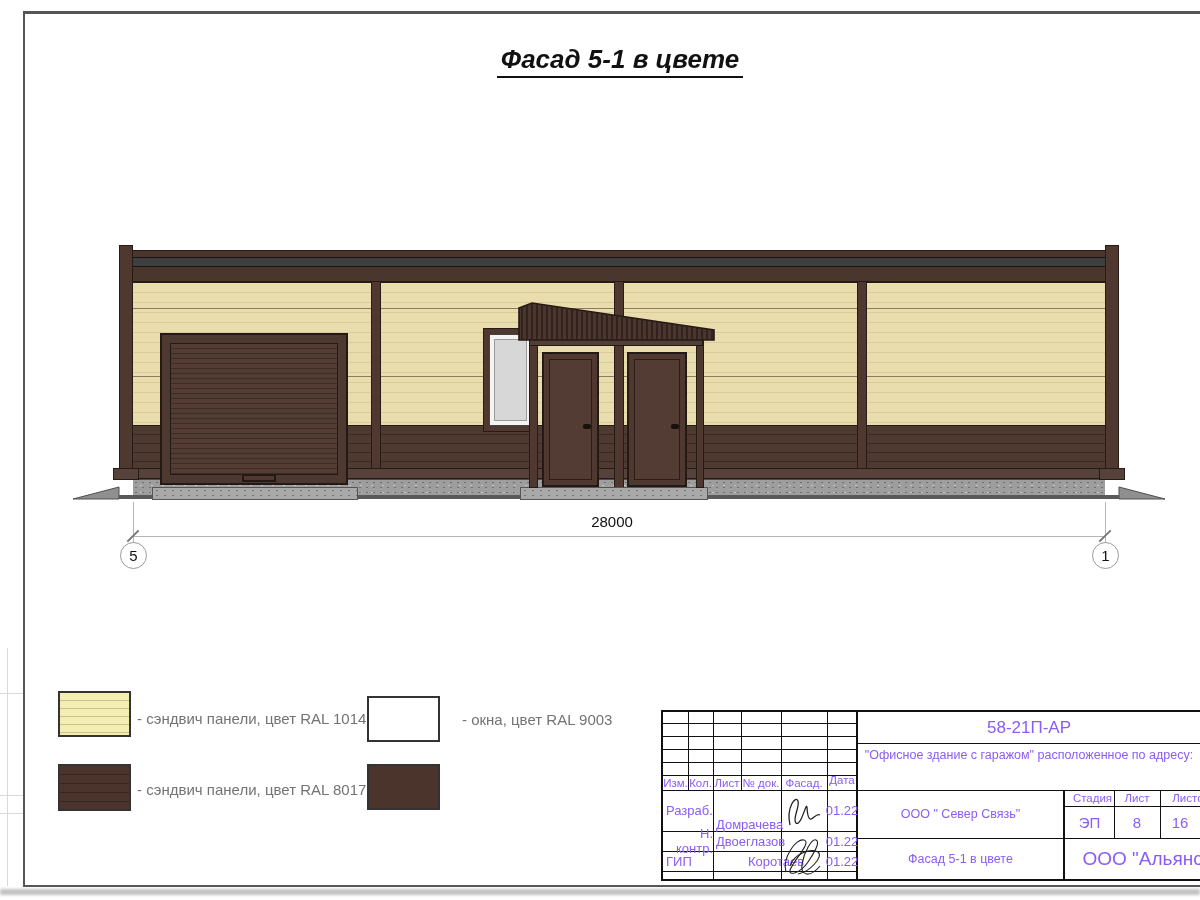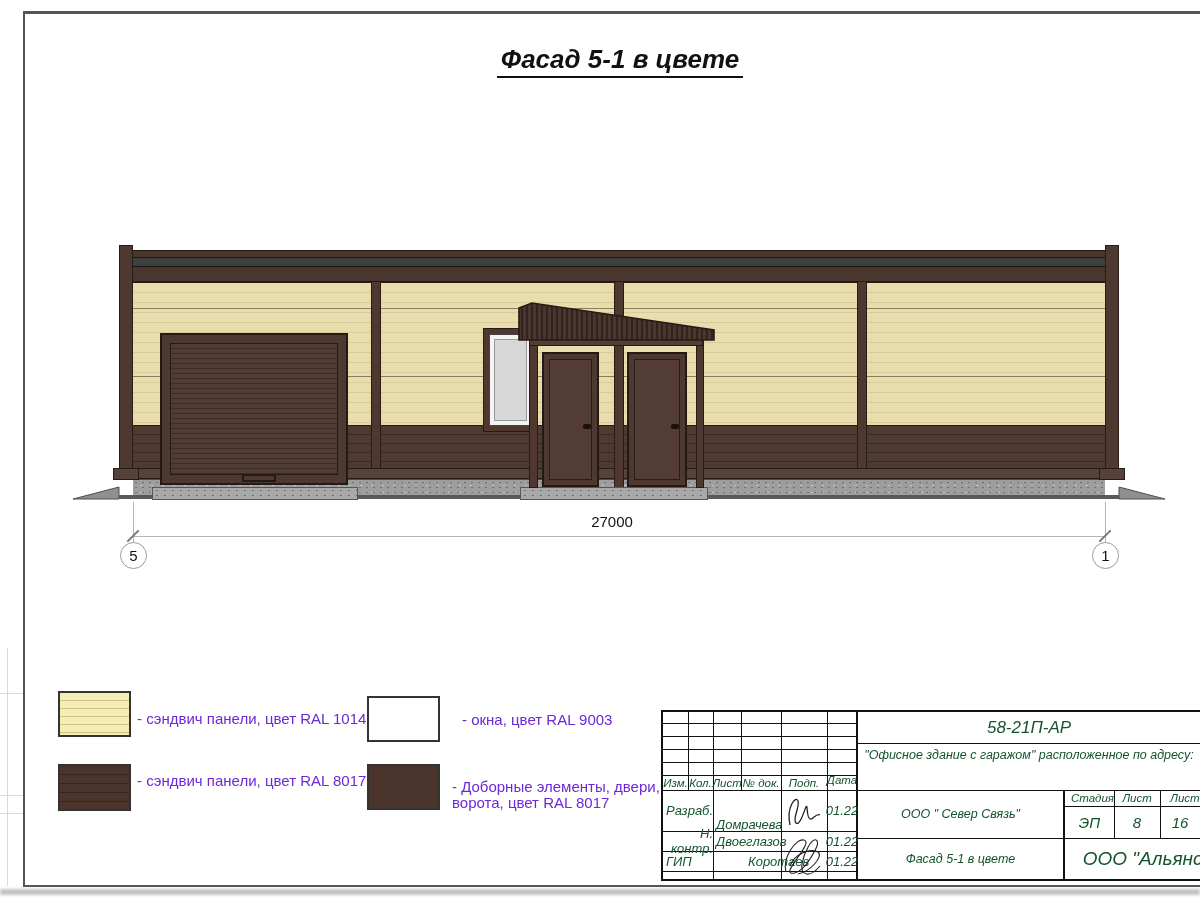--- a/index.html
+++ b/index.html
@@ -70,25 +70,25 @@
   .dim-text { font-size:15px; color:#111; }
   .axis-circle { width:27px; height:27px; border:1px solid #9a9a9a; border-radius:50%;
     background:#fff; text-align:center; line-height:25px; font-size:15px; color:#111; }
 
   
   .swatch { border:2px solid #333; }
   .sw-cream { background:repeating-linear-gradient(to bottom,#f4edb4 0px,#f4edb4 7px,#cdc28c 7px,#cdc28c 8px); }
   .sw-brown-str { background:repeating-linear-gradient(to bottom,#4a342c 0px,#4a342c 8px,#352620 8px,#352620 9px); }
   .sw-white { background:#fff; }
   .sw-brown { background:#4a342c; }
-  .legend-label { font-size:15px; color:#6d28d9; line-height:16px; }
+  .legend-label { font-size:15px; color:#737373; line-height:16px; }
 
   
   .tb-line { background:#111; }
-  .tb-text { color:#14532d;font-style:italic; }
+  .tb-text { color:#8b5cf6; }
   .cell { display:flex; align-items:center; justify-content:center; text-align:center; }
   .cell-left { justify-content:flex-start; text-align:right; }
   .fs11 { font-size:11.5px; } .fs12 { font-size:12.5px; } .fs13 { font-size:13px; }
   .fs15 { font-size:15px; } .fs17 { font-size:17px; font-weight:bold; } .fs19 { font-size:19px; }
 </style>
 </head>
 <body>
 
 <div id="sheet">
 
@@ -169,40 +169,36 @@
         <path d="M522,295 v50 M527,295 v50 M532,295 v50 M537,295 v50 M542,295 v50 M547,295 v50 M552,295 v50 M557,295 v50 M562,295 v50 M567,295 v50 M572,295 v50 M577,295 v50 M582,295 v50 M587,295 v50 M592,295 v50 M597,295 v50 M602,295 v50 M607,295 v50 M612,295 v50 M617,295 v50 M622,295 v50 M627,295 v50 M632,295 v50 M637,295 v50 M642,295 v50 M647,295 v50 M652,295 v50 M657,295 v50 M662,295 v50 M667,295 v50 M672,295 v50 M677,295 v50 M682,295 v50 M687,295 v50 M692,295 v50 M697,295 v50 M702,295 v50 M707,295 v50 M712,295 v50"></path>
       </g>
     </svg>
 
 
     <div class="abs ext-line" style="left:133px; top:502px; width:1px; height:41px;"></div>
     <div class="abs ext-line" style="left:1105px; top:502px; width:1px; height:41px;"></div>
     <div class="abs dim-line" style="left:133px; top:536px; width:972px; height:1px;"></div>
     <div class="abs tick" style="left:125px; top:535px;"></div>
     <div class="abs tick" style="left:1097px; top:535px;"></div>
-    <div class="abs dim-text" style="left:562px; top:513px; width:100px; text-align:center;">27000</div>
+    <div class="abs dim-text" style="left:562px; top:513px; width:100px; text-align:center;">28000</div>
     <div class="abs axis-circle" style="left:120px; top:542px;">5</div>
     <div class="abs axis-circle" style="left:1092px; top:542px;">1</div>
   </div>
 
   <div class="abs" style="left:0; top:680px; width:660px; height:160px;">
     <div class="abs swatch sw-cream" style="left:58px; top:11px; width:73px; height:46px;"></div>
     <div class="abs legend-label" style="left:137px; top:31px;">- сэндвич панели, цвет RAL 1014</div>
 
     <div class="abs swatch sw-brown-str" style="left:58px; top:84px; width:73px; height:47px;"></div>
-    <div class="abs legend-label" style="left:137px; top:93px;">- сэндвич панели, цвет RAL 8017</div>
+    <div class="abs legend-label" style="left:137px; top:102px;">- сэндвич панели, цвет RAL 8017</div>
 
     <div class="abs swatch sw-white" style="left:367px; top:16px; width:73px; height:46px;"></div>
     <div class="abs legend-label" style="left:462px; top:32px;">- окна, цвет RAL 9003</div>
 
     <div class="abs swatch sw-brown" style="left:367px; top:84px; width:73px; height:46px;"></div>
-    <div class="abs legend-label" style="left:452px; top:99px;">
-      <div>- Доборные элементы, двери,</div>
-      <div>ворота, цвет RAL 8017</div>
-    </div>
   </div>
 
   <div class="abs" style="left:0; top:0; width:1200px; height:900px;">
 
     <div class="abs tb-line" style="left:661px; top:710px; width:539px; height:2px;"></div>
     <div class="abs tb-line" style="left:661px; top:879px; width:539px; height:2px;"></div>
     <div class="abs tb-line" style="left:661px; top:710px; width:2px; height:171px;"></div>
 
     <div class="abs tb-line" style="left:663px; top:723px; width:194px; height:1px;"></div>
     <div class="abs tb-line" style="left:663px; top:736px; width:194px; height:1px;"></div>
@@ -225,21 +221,21 @@
     <div class="abs tb-line" style="left:858px; top:838px; width:342px; height:1px;"></div>
     <div class="abs tb-line" style="left:1063px; top:790px; width:2px; height:91px;"></div>
     <div class="abs tb-line" style="left:1065px; top:806px; width:135px; height:1px;"></div>
     <div class="abs tb-line" style="left:1114px; top:790px; width:1px; height:48px;"></div>
     <div class="abs tb-line" style="left:1160px; top:790px; width:1px; height:48px;"></div>
 
     <div class="abs cell tb-text fs11" style="left:663px; top:775px; width:25px; height:15px;">Изм.</div>
     <div class="abs cell tb-text fs11" style="left:688px; top:775px; width:25px; height:15px;">Кол.</div>
     <div class="abs cell tb-text fs11" style="left:713px; top:775px; width:28px; height:15px;">Лист</div>
     <div class="abs cell tb-text fs11" style="left:741px; top:775px; width:40px; height:15px;">№ док.</div>
-    <div class="abs cell tb-text fs11" style="left:781px; top:775px; width:46px; height:15px;">Подп.</div>
+    <div class="abs cell tb-text fs11" style="left:781px; top:775px; width:46px; height:15px;">Фасад.</div>
     <div class="abs cell tb-text fs11" style="left:827px; top:772px; width:30px; height:15px;">Дата</div>
 
     <div class="abs cell cell-left tb-text fs13" style="left:666px; top:790px; width:47px; height:41px;">Разраб.</div>
     <div class="abs cell cell-left tb-text fs13" style="left:716px; top:804px; width:65px; height:41px;">Домрачева</div>
     <div class="abs cell tb-text fs13" style="left:827px; top:790px; width:30px; height:41px;">01.22</div>
 
     <div class="abs cell cell-left tb-text fs13" style="left:666px; top:831px; width:47px; height:20px;">Н. контр.</div>
     <div class="abs cell cell-left tb-text fs13" style="left:716px; top:831px; width:65px; height:20px;">Двоеглазов</div>
     <div class="abs cell tb-text fs13" style="left:827px; top:831px; width:30px; height:20px;">01.22</div>
 

